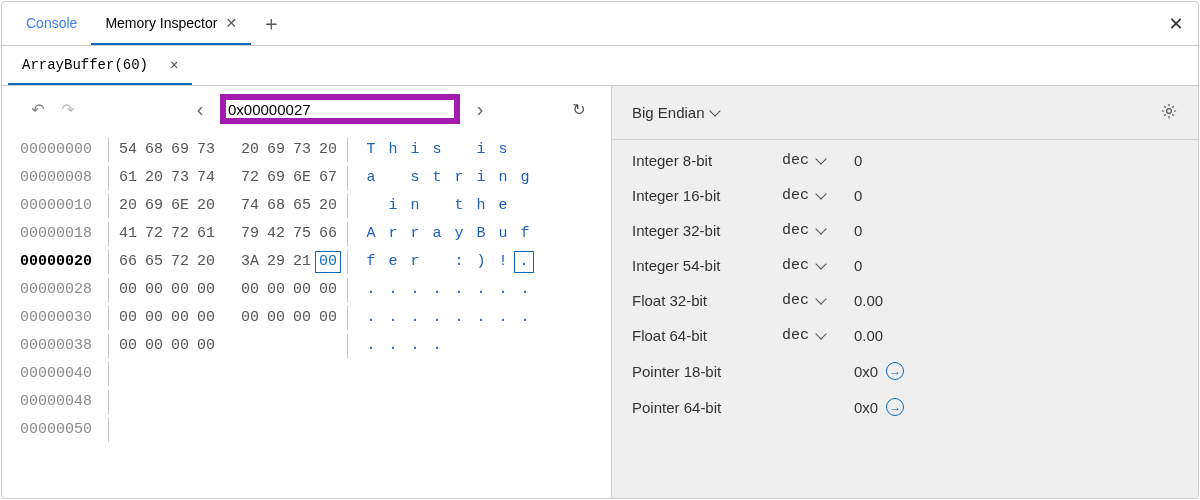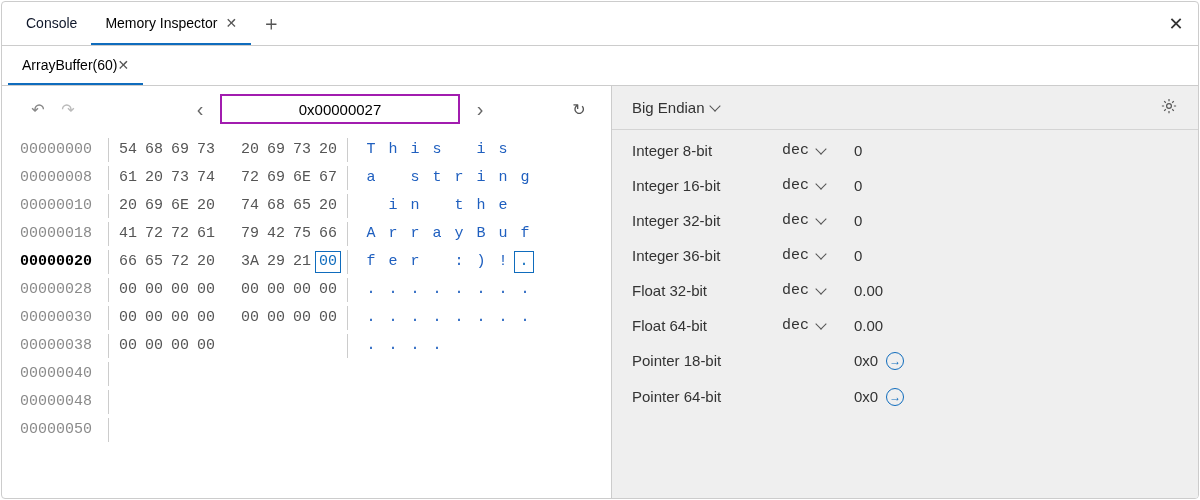--- a/index.html
+++ b/index.html
@@ -25,21 +25,21 @@
     display: flex;
     align-items: stretch;
     height: 44px;
     border-bottom: 1px solid #ccc;
     padding-left: 10px;
     position: relative;
   }
   .tab-strip .tab {
     display: flex; align-items: center;
     padding: 0 14px;
-    color: #0f172a;
+    color: #3b82f6;
     cursor: pointer;
     border-bottom: 2px solid transparent;
     gap: 8px;
   }
   .tab-strip .tab.active {
     color: #000;
     border-bottom: 2px solid #0F6CBD;
   }
   .tab-strip .new-tab {
     display:flex;align-items:center;justify-content:center;
@@ -53,23 +53,24 @@
   .close-x { font-size:14px;color:#555;cursor:pointer; }
   
   .subtab-strip {
     display:flex;align-items:stretch;
     height:40px;
     border-bottom:1px solid #ccc;
     padding-left:6px;
   }
   .subtab-strip .tab {
     display:flex;align-items:center;
-    padding:0 14px;gap:0;
+    padding:0 14px;gap:22px;
     border-bottom:2px solid transparent;
     cursor:pointer;
+    font-family:Liberation Mono, monospace;
   }
   .subtab-strip .tab.active {
     color:#000;
     border-bottom:2px solid #0F6CBD;
   }
   
   .main {
     display:flex;flex:1;overflow:hidden;
   }
   .left-pane {
@@ -92,22 +93,21 @@
   }
   .tb-btn {
     width:28px;height:28px;
     display:flex;align-items:center;justify-content:center;
     cursor:pointer;font-size:16px;
   }
   .tb-spacer { flex:1 }
   .tb-nav { display:flex;align-items:center;gap:6px; }
   .addr-input {
     width:240px;height:30px;
-    border:2px solid #a21caf;
-    text-align:center;
+    border:6px solid #a21caf;
     font-size:15px;
     font-family:inherit;
     outline:none;
   }
   .tb-refresh { margin-left:auto; }
   
   .hex-area {
     padding:4px 25px 10px 18px;
     font-family: Consolas,"Courier New",monospace;
     font-size:15px;
@@ -154,35 +154,35 @@
   }
   .achar.sel {
     border:1px solid #0F6CBD;
     color:#0F6CBD;
     height:22px;line-height:20px;
     margin-top:3px;width:20px;
   }
   
   .r-header {
     display:flex;align-items:center;
-    height:44px;
+    height:54px;
     padding:0 20px;
     font-size:15px;
     border-bottom:1px solid #d4d4d4;
   }
   .r-header .gear { margin-left:auto;cursor:pointer;color:#555; }
   .r-list {
     padding:12px 20px;
     display:flex;flex-direction:column;
     gap:18px;
     font-size:15px;
     color:#333;
   }
   .r-row {
-    display:flex;align-items:flex-start;
+    display:flex;align-items:center;
   }
   .r-label{ width:150px; }
   .r-fmt {
     width:72px;
     display:flex;align-items:center;gap:2px;
     cursor:pointer;
     font-family:Liberation Mono, monospace;
   }
   .r-val { }
   .jump {
@@ -287,21 +287,21 @@
             <span class="r-val">0</span>
           </div>
           <div class="r-row">
             <span class="r-label">Integer 32-bit</span>
             <span class="r-fmt chev-down">
               <span>dec</span>
             </span>
             <span class="r-val">0</span>
           </div>
           <div class="r-row">
-            <span class="r-label">Integer 36-bit</span>
+            <span class="r-label">Integer 54-bit</span>
             <span class="r-fmt chev-down">
               <span>dec</span>
             </span>
             <span class="r-val">0</span>
           </div>
           <div class="r-row">
             <span class="r-label">Float 32-bit</span>
             <span class="r-fmt chev-down">
               <span>dec</span>
             </span>

